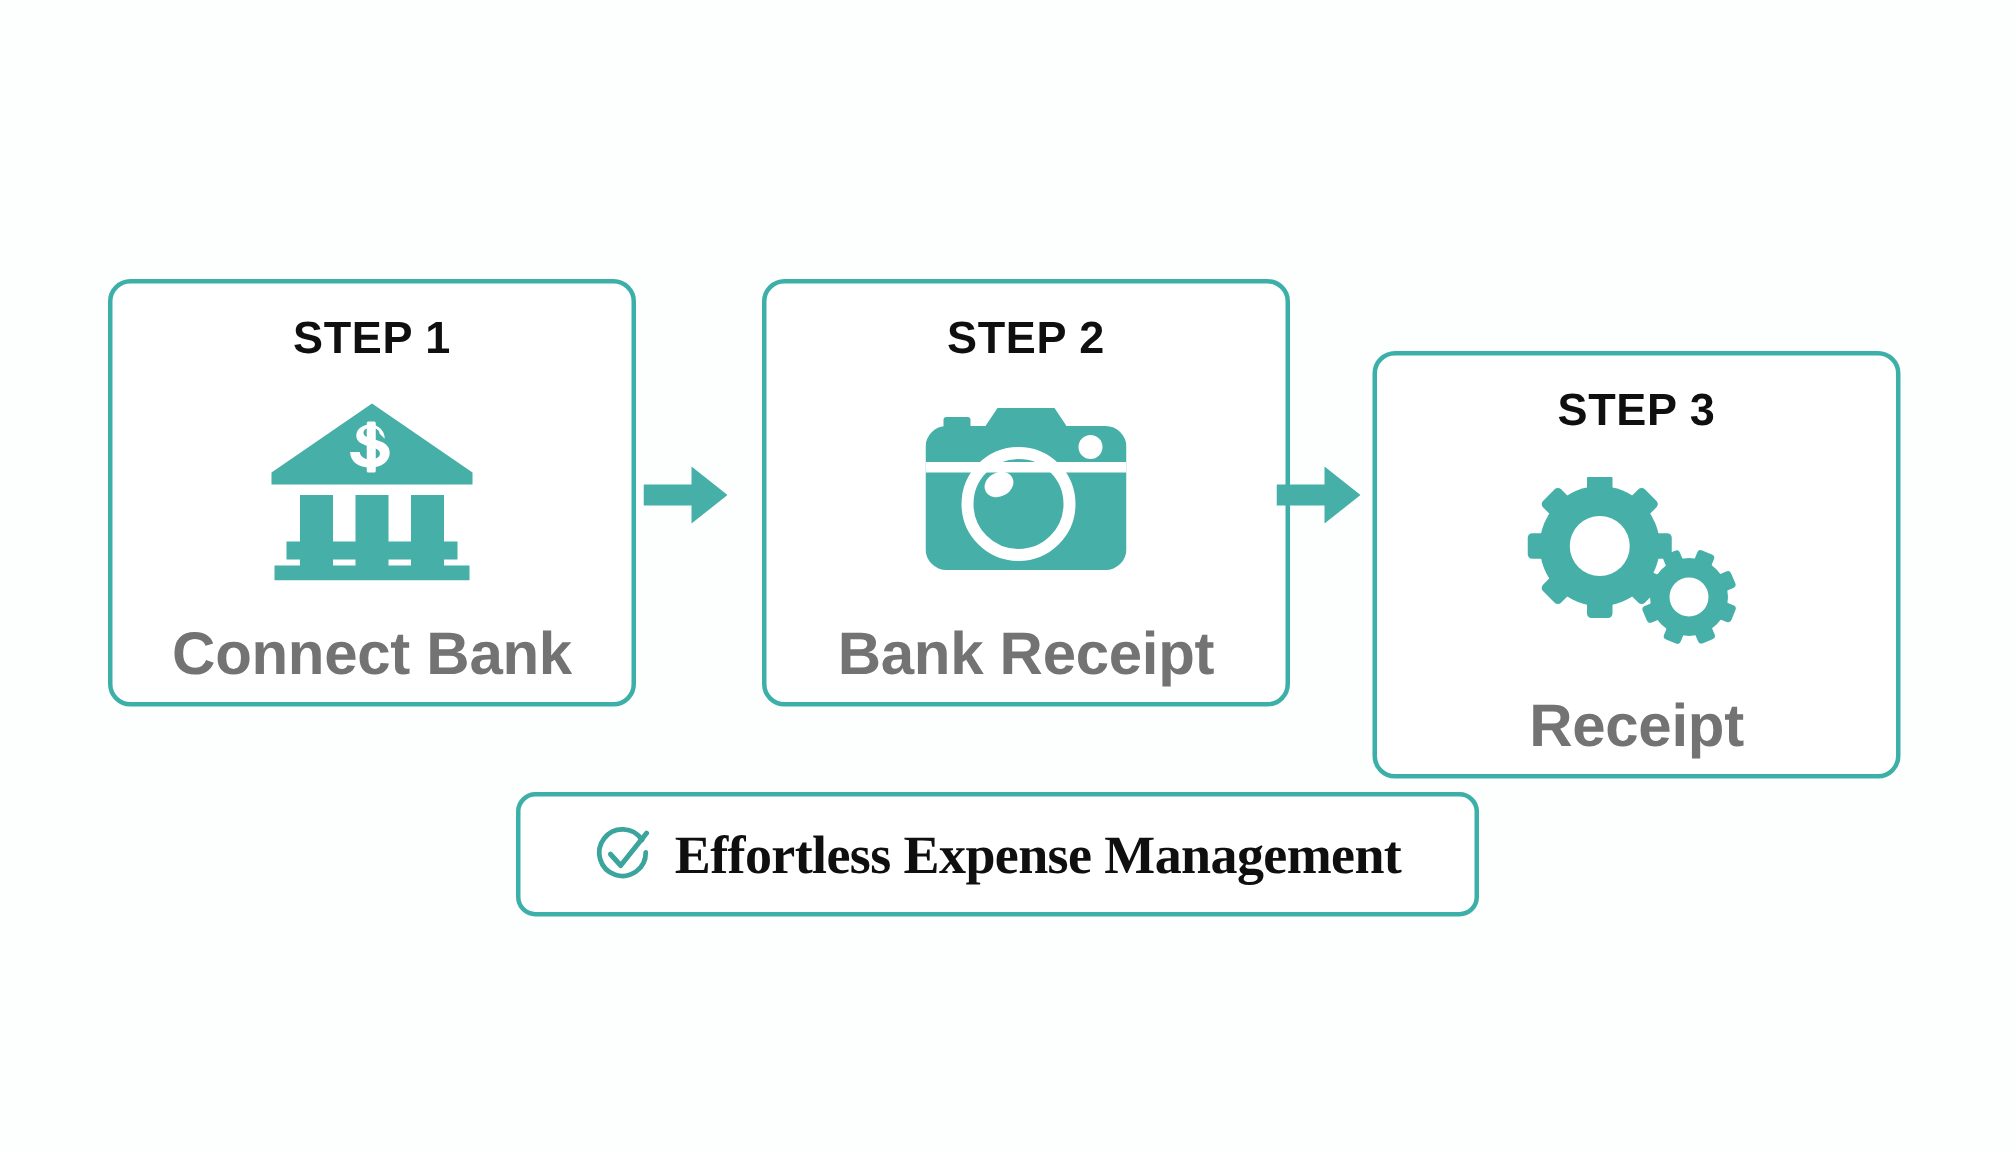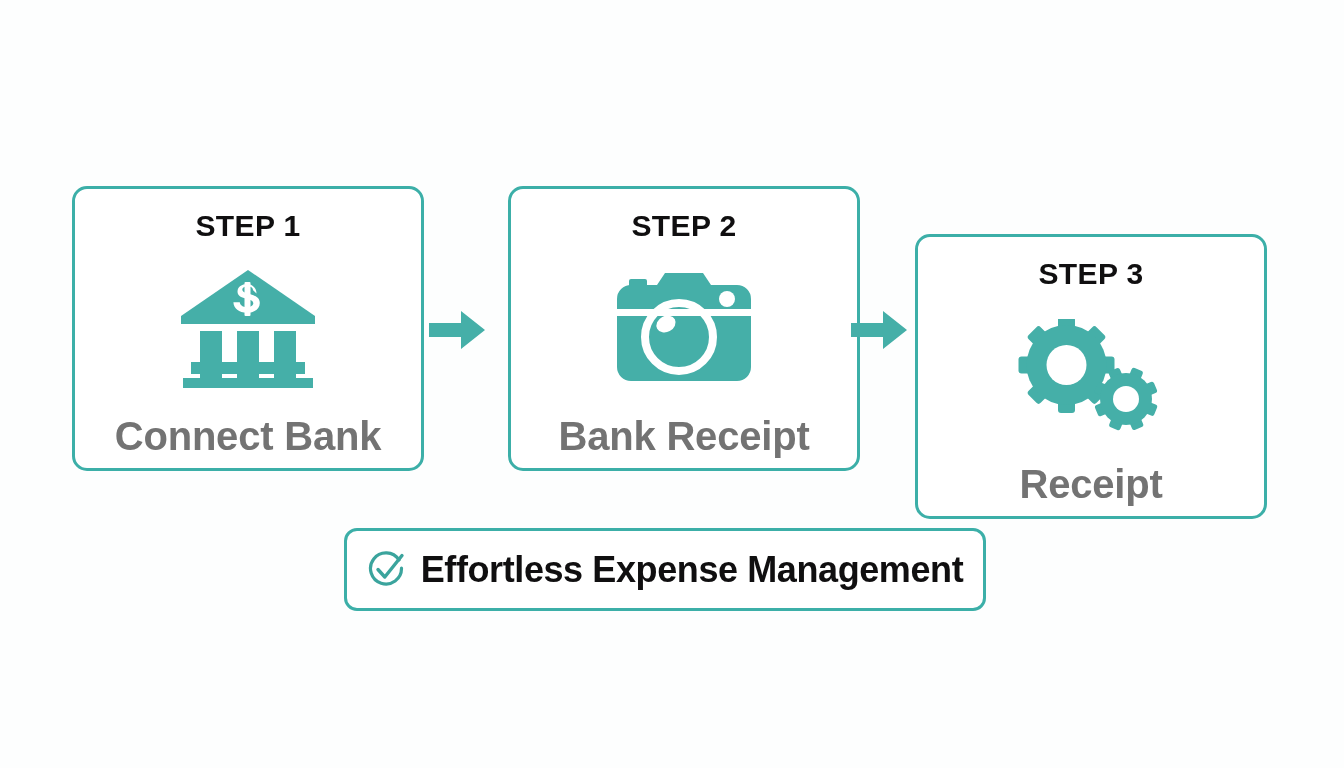--- a/index.html
+++ b/index.html
@@ -80,20 +80,21 @@
     width: 642px;
     height: 83px;
     box-sizing: border-box;
     border: 3px solid #3cafa8;
     border-radius: 13px;
     background: #ffffff;
     display: flex;
     align-items: center;
     justify-content: center;
     gap: 16px;
+    font-family: Liberation Serif, serif;
   }
   #banner-text {
     font-size: 36px;
     font-weight: bold;
     color: #100f10;
     letter-spacing: -0.4px;
     line-height: 1;
   }
   .banner-icon {
     flex: 0 0 auto;

